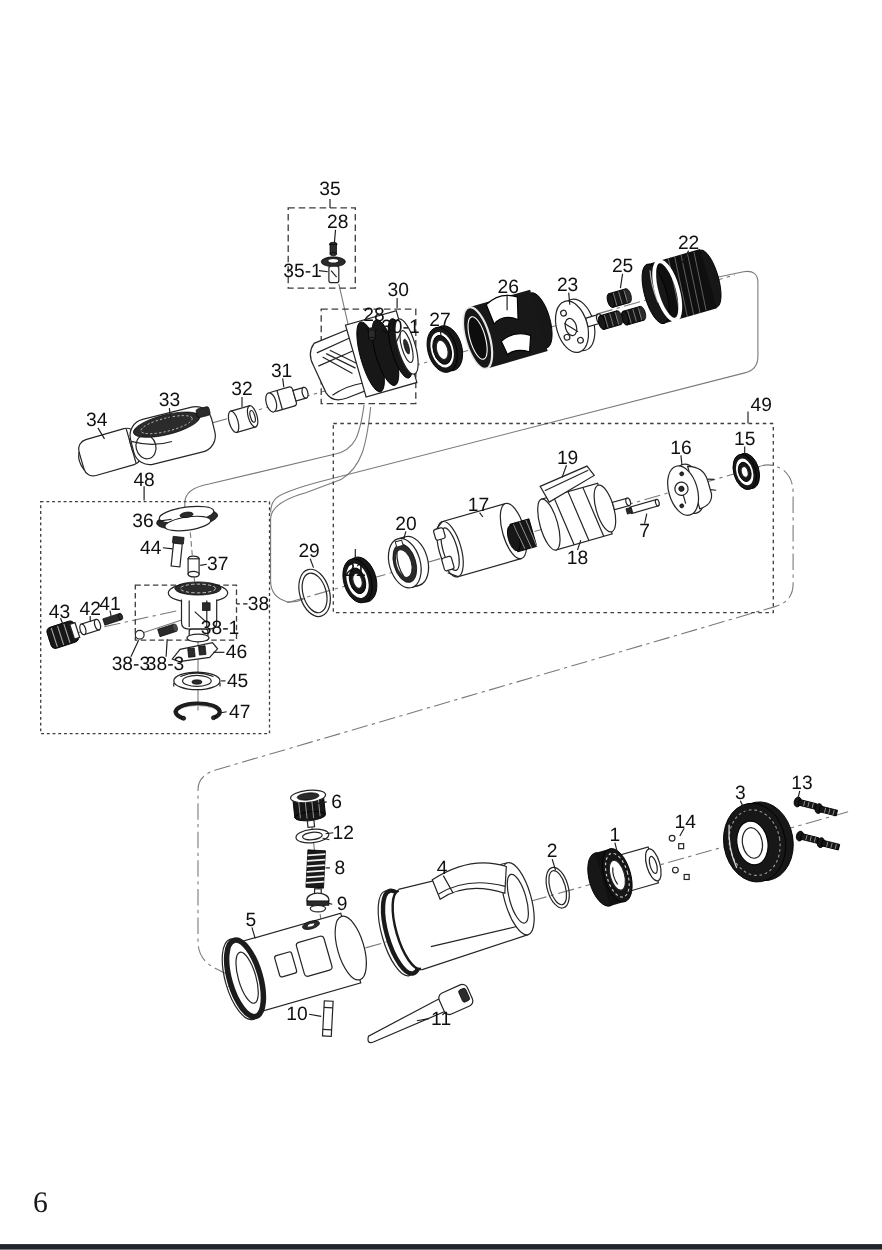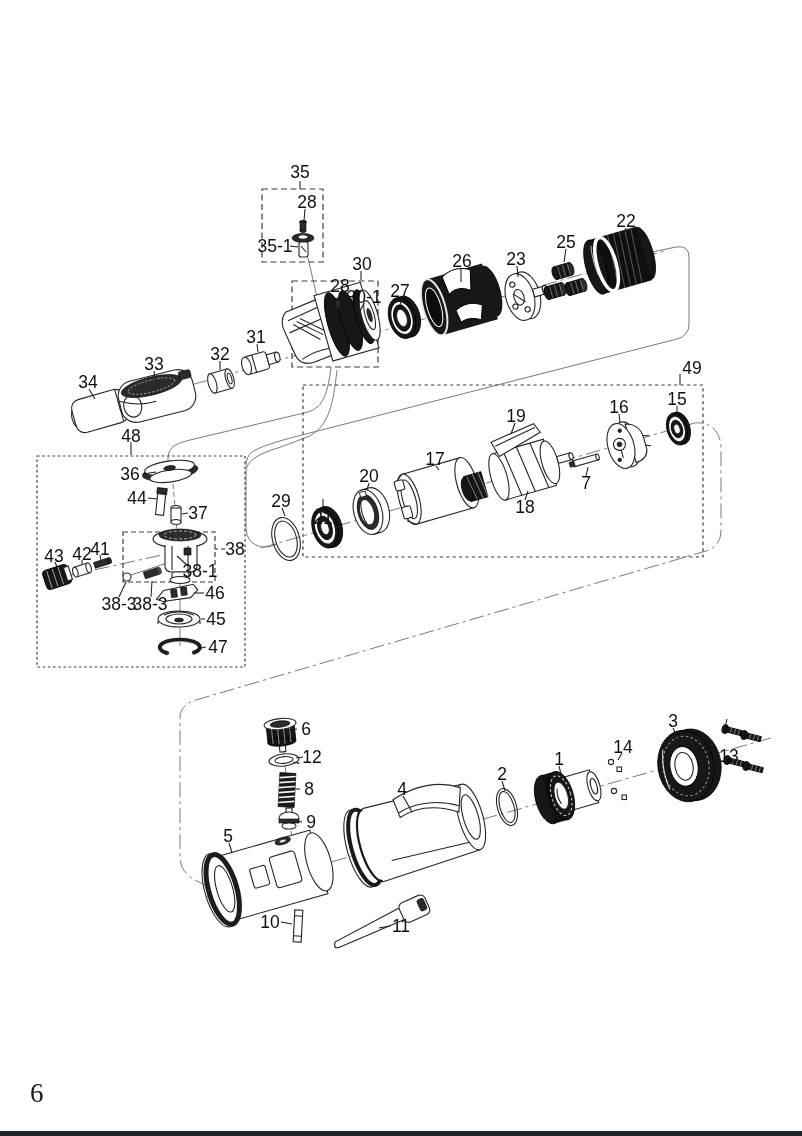--- a/index.html
+++ b/index.html
@@ -573,19 +573,19 @@
       <div class="plabel" style="left: 309px; top: 789px;">8</div>
       <div class="plabel" style="left: 311px; top: 822px;">9</div>
       <div class="plabel" style="left: 228px; top: 836px;">5</div>
       <div class="plabel" style="left: 270px; top: 922px;">10</div>
       <div class="plabel" style="left: 401px; top: 926px;">11</div>
       <div class="plabel" style="left: 402px; top: 789px;">4</div>
       <div class="plabel" style="left: 502px; top: 774px;">2</div>
       <div class="plabel" style="left: 559px; top: 759px;">1</div>
       <div class="plabel" style="left: 623px; top: 747px;">14</div>
       <div class="plabel" style="left: 673px; top: 721px;">3</div>
-      <div class="plabel" style="left: 729px; top: 712px; margin-top: 44px;">13</div>
+      <div class="plabel" style="left: 729px; top: 712px;">13</div>
     </div>
 
 <div id="page-num">6</div>
 <div id="footer-rule"></div>
 
 </div>
 
 </body></html>

